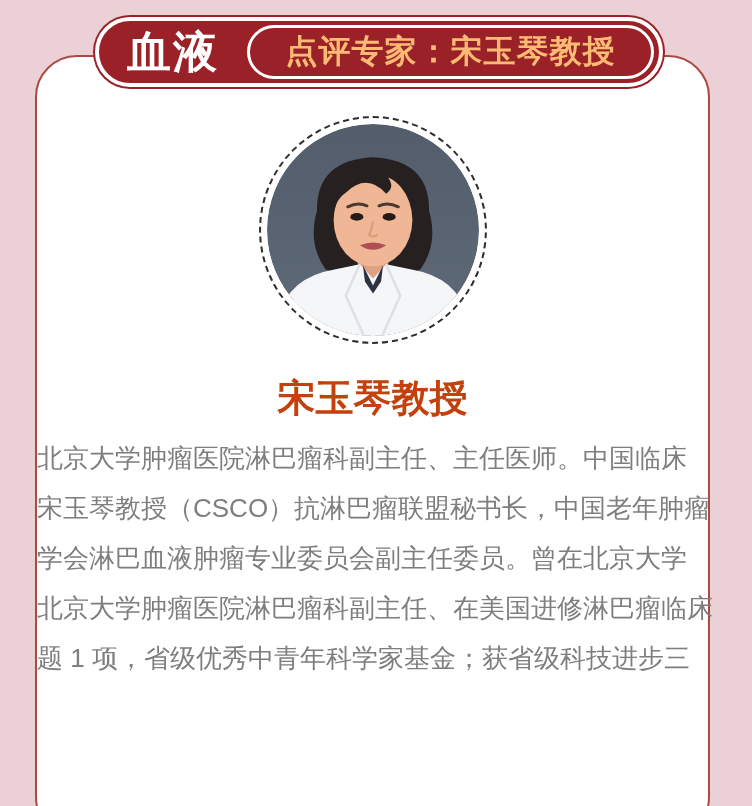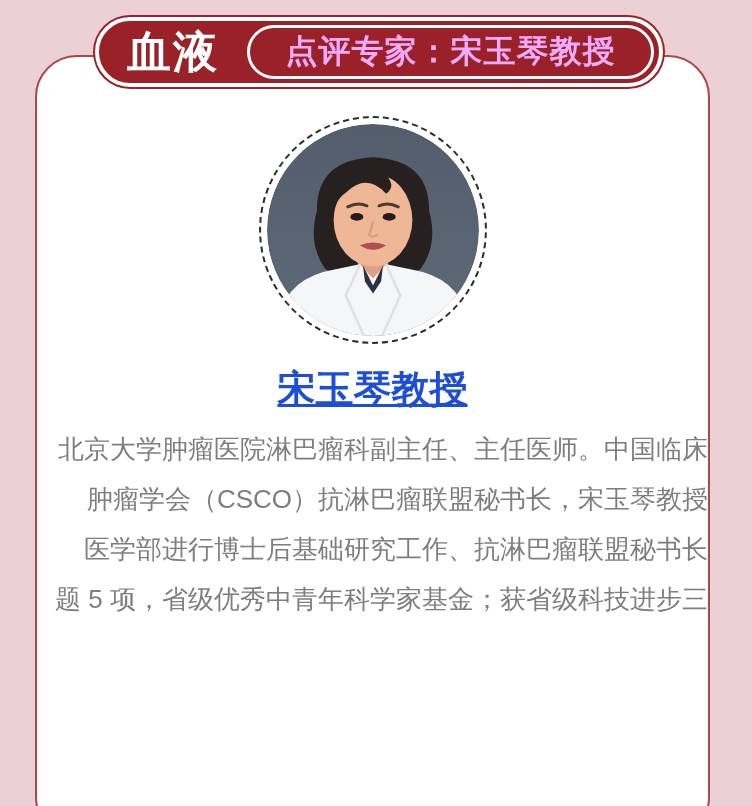--- a/index.html
+++ b/index.html
@@ -37,50 +37,49 @@
     font-size: 44px; font-weight: 700;
     letter-spacing: 2px;
   }
   .banner-pill {
     flex: 1;
     margin: 4px 5px 4px 0;
     box-sizing: border-box;
     border: 3px solid #ffffff;
     border-radius: 28px;
     display: flex; align-items: center; justify-content: center;
-    color: #f0abfc;
+    color: #fdba74;
     font-size: 32px; font-weight: 700;
     letter-spacing: 1px;
     white-space: nowrap;
   }
   .photo-ring {
     width: 212px; height: 212px;
     padding: 6px;
     border: 2px dashed #2e2e2e;
     border-radius: 50%;
     margin: 59px auto 0;
     background: #ffffff;
   }
   .photo {
     width: 212px; height: 212px;
     border-radius: 50%;
     overflow: hidden;
   }
   .expert-name {
-    margin-top: 24px;
+    margin-top: 33px;
     text-align: center;
     font-size: 38px;
     font-weight: 700;
-    color: #1d4ed8;
+    color: #c2410c;
     line-height: 1.15;
-    text-decoration: underline;
   }
   .bio {
     margin-top: 12px;
-    text-align: right;
+    text-align: left;
   }
   .bio-line {
     font-size: 26px;
     color: #7e7e7e;
     line-height: 50px;
     white-space: nowrap;
   }
 </style>
 </head>
 <body>
@@ -138,18 +137,19 @@
           <path d="M 118,139 L 132,170 L 114,210" stroke="#dde0e5" stroke-width="2.5" fill="none"></path>
         </g>
       </svg>
     </div>
   </div>
 
   <div class="expert-name">宋玉琴教授</div>
 
   <div class="bio">
     <div class="bio-line">北京大学肿瘤医院淋巴瘤科副主任、主任医师。中国临床</div>
-    <div class="bio-line">肿瘤学会（CSCO）抗淋巴瘤联盟秘书长，宋玉琴教授</div>
-    <div class="bio-line">医学部进行博士后基础研究工作、抗淋巴瘤联盟秘书长</div>
-    <div class="bio-line">题 5 项，省级优秀中青年科学家基金；获省级科技进步三</div>
+    <div class="bio-line">宋玉琴教授（CSCO）抗淋巴瘤联盟秘书长，中国老年肿瘤</div>
+    <div class="bio-line">学会淋巴血液肿瘤专业委员会副主任委员。曾在北京大学</div>
+    <div class="bio-line">北京大学肿瘤医院淋巴瘤科副主任、在美国进修淋巴瘤临床</div>
+    <div class="bio-line">题 1 项，省级优秀中青年科学家基金；获省级科技进步三</div>
   </div>
 
 </div>
 
 </body></html>

